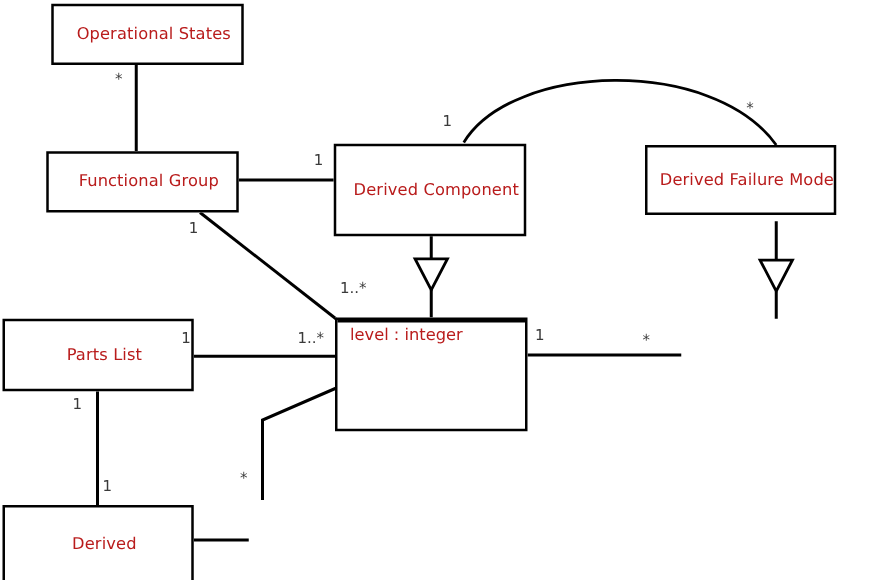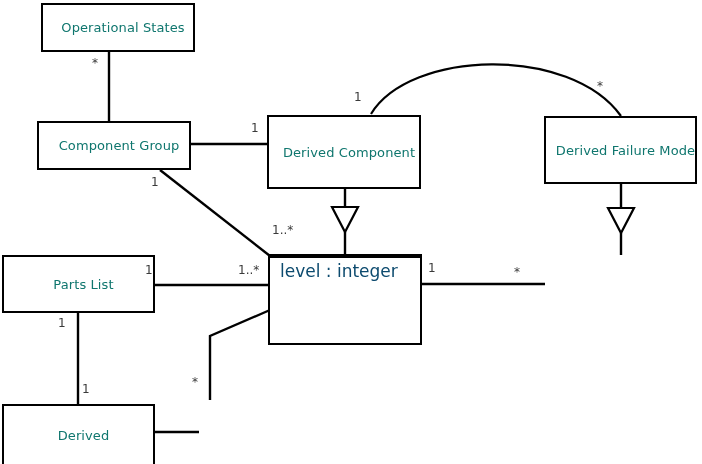--- a/index.html
+++ b/index.html
@@ -31,33 +31,33 @@
     display: flex;
     flex-direction: column;
     z-index: 5;
   }
   .uml-name-compartment {
     flex: 1 1 auto;
     display: flex;
     align-items: center;
     justify-content: center;
     font-size: 13px;
-    color: #0f766e;
+    color: #b91c1c;
     letter-spacing: 0.1px;
     white-space: nowrap;
     padding: 0 20px;
     margin-left: 10px;
   }
   .uml-attr-compartment {
     border-top: 2px solid #000000;
     display: flex;
     align-items: center;
     justify-content: flex-start;
-    font-size: 17px;
-    color: #0c4a6e;
+    font-size: 13px;
+    color: #b91c1c;
     padding: 3px 0 3px 10px;
     white-space: nowrap;
   }
   .mult-label {
     position: absolute;
     font-size: 12px;
     color: #3a3a3a;
     white-space: nowrap;
     z-index: 6;
   }
@@ -94,28 +94,28 @@
     <line x1="155" y1="432" x2="199" y2="432" stroke="#000" stroke-width="2.4"></line>
 
     <polyline points="210,400 210,336 270,310" fill="none" stroke="#000" stroke-width="2.4"></polyline>
   </svg>
 
   <div class="uml-class" style="left:41px; top:3px; width:154px; height:49px;">
     <div class="uml-name-compartment">Operational States</div>
   </div>
 
   <div class="uml-class" style="left:37px; top:121px; width:154px; height:49px;">
-    <div class="uml-name-compartment">Component Group</div>
+    <div class="uml-name-compartment">Functional Group</div>
   </div>
 
   <div class="uml-class" style="left:267px; top:115px; width:154px; height:74px;">
     <div class="uml-name-compartment">Derived Component</div>
   </div>
 
-  <div class="uml-class" style="left:544px; top:116px; width:153px; height:68px;">
+  <div class="uml-class" style="left:516px; top:116px; width:153px; height:56px;">
     <div class="uml-name-compartment">Derived Failure Mode</div>
   </div>
 
   <div class="uml-class" style="left:2px; top:255px; width:153px; height:58px;">
     <div class="uml-name-compartment">Parts List</div>
   </div>
 
   <div class="uml-class" style="left:268px; top:254px; width:154px; height:91px;">
     <div class="uml-attr-compartment">level : integer</div>
   </div>

